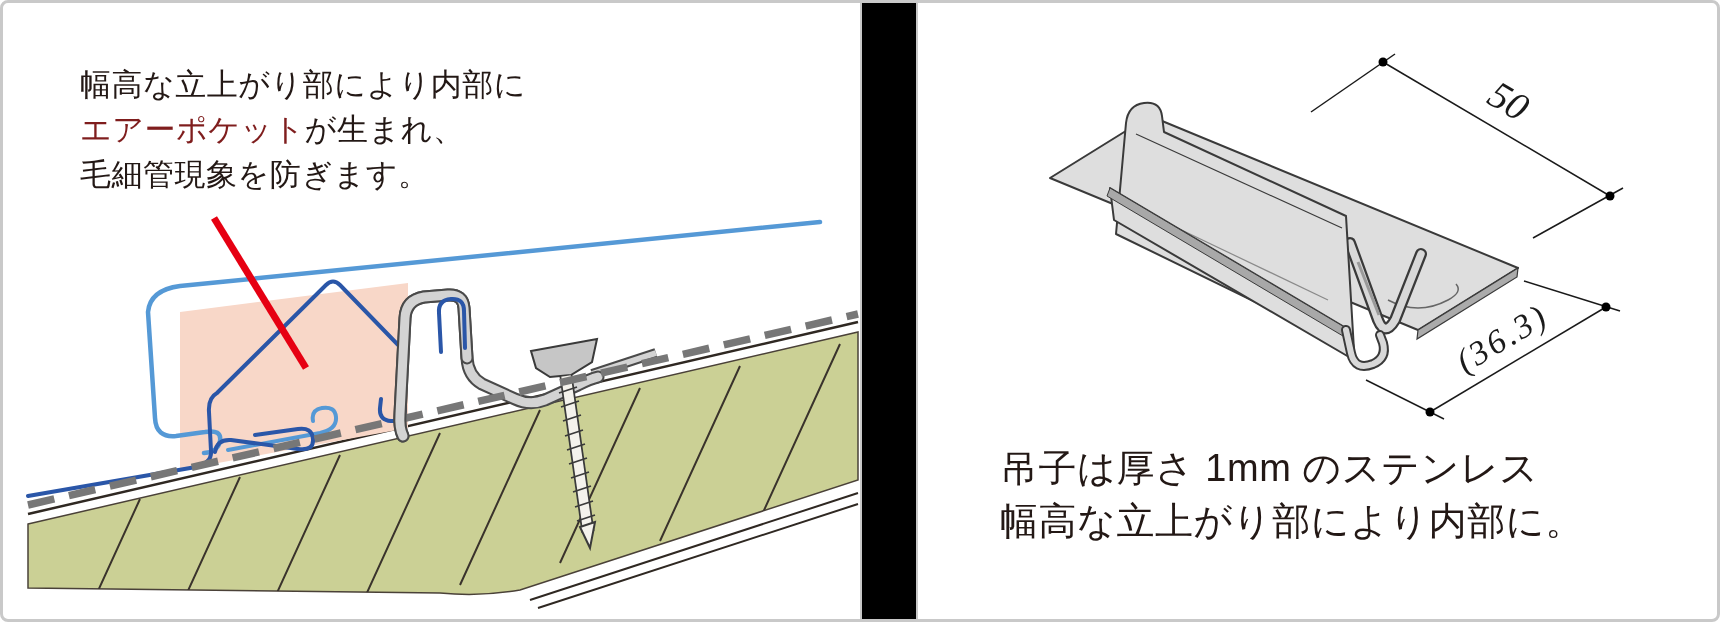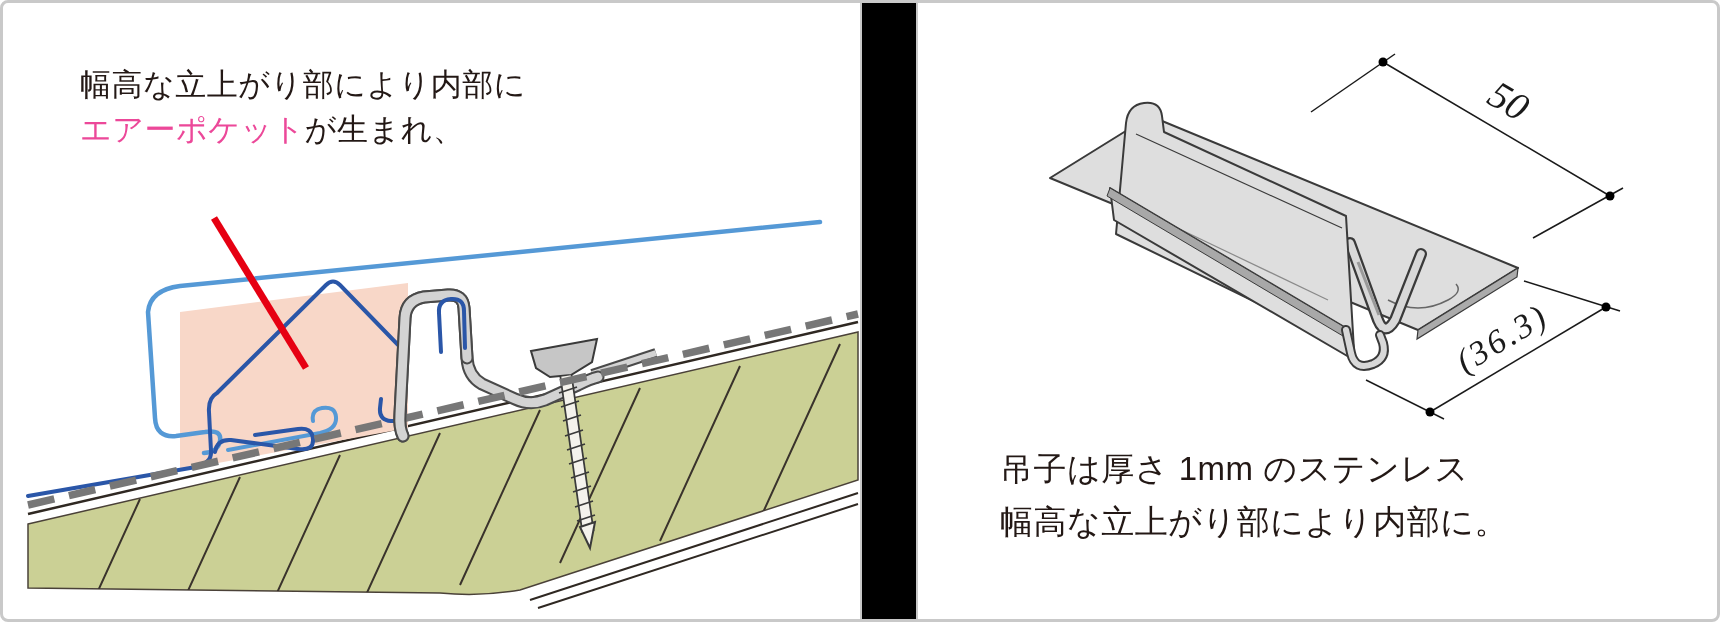--- a/index.html
+++ b/index.html
@@ -8,37 +8,38 @@
     font-family:"Liberation Sans","DejaVu Sans",sans-serif;
   }
   .panel{position:absolute;top:0;height:620px;background:#ffffff;}
   .panel-left{left:0;width:860px;}
   .panel-right{left:918px;width:802px;}
   .divider{position:absolute;top:0;left:860px;width:58px;height:622px;background:#000;
     border-left:2px solid #c8c8c8;border-right:2px solid #c8c8c8;box-sizing:border-box;}
   .frame{position:absolute;inset:0;border:3px solid #c9c9c9;border-radius:8px;pointer-events:none;z-index:50;}
   .caption{position:absolute;color:#231815;}
   .caption-left{left:80px;top:62px;font-size:31px;line-height:45px;letter-spacing:0.5px;}
-  .caption-right{left:82px;top:442px;font-size:33px;line-height:53px;letter-spacing:0.5px;}
-  .caption .red{color:#ec4899;}
+  .caption-right{left:82px;top:442px;font-size:38px;line-height:53px;letter-spacing:0.5px;}
+  .caption .red{color:#7f1d1d;}
   .fig{position:absolute;top:0;left:0;}
   svg text.dim{font-family:"Liberation Serif","DejaVu Serif",serif;font-style:italic;fill:#1a1a1a;}
   svg text.dim-50{font-size:39px;}
   svg text.dim-363{font-size:34px;letter-spacing:3px;}
 </style>
 </head>
 <body>
 
 <div class="canvas">
 
   <section class="panel panel-left">
 
     <div class="caption caption-left">
       <div><span>幅高な立上がり部により内部に</span></div>
       <div><span class="red">エアーポケット</span><span>が生まれ、</span></div>
+      <div><span>毛細管現象を防ぎます。</span></div>
     </div>
 
     <svg class="fig" width="860" height="622" viewBox="0 0 860 622">
       <defs>
         <clipPath id="greenClip">
           <path d="M 28 524 L 858 332 L 858 480 L 520 590 Q 480 597 440 593 L 28 588 Z"></path>
         </clipPath>
       </defs>
 
       <g>

